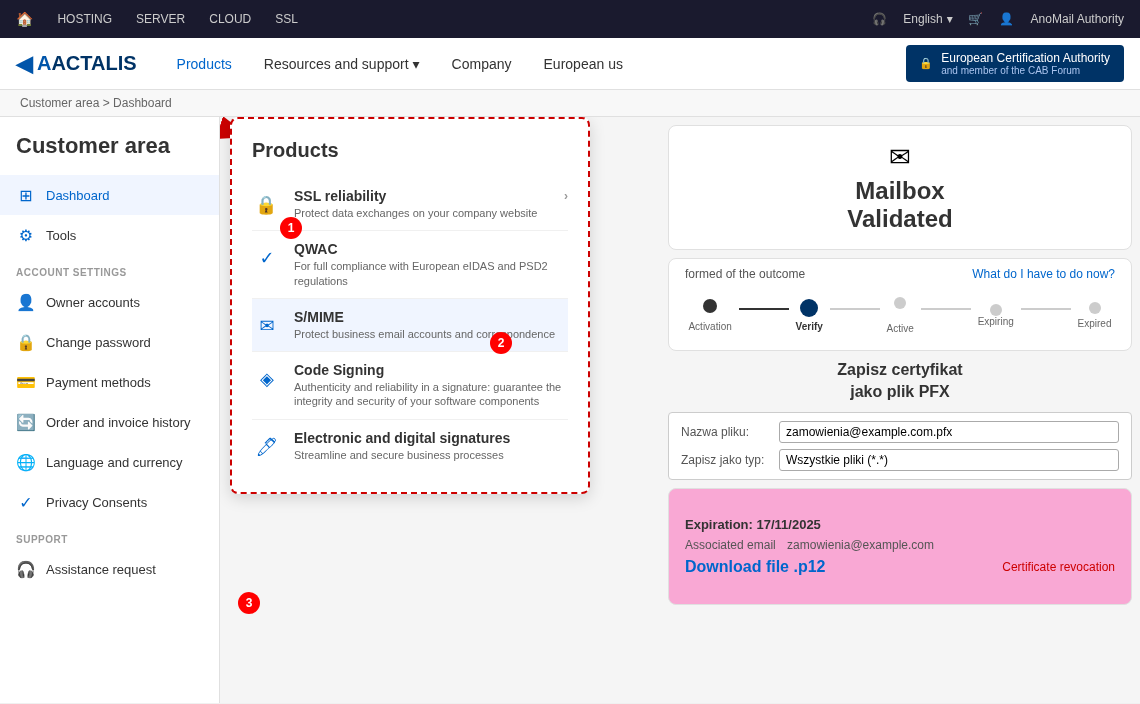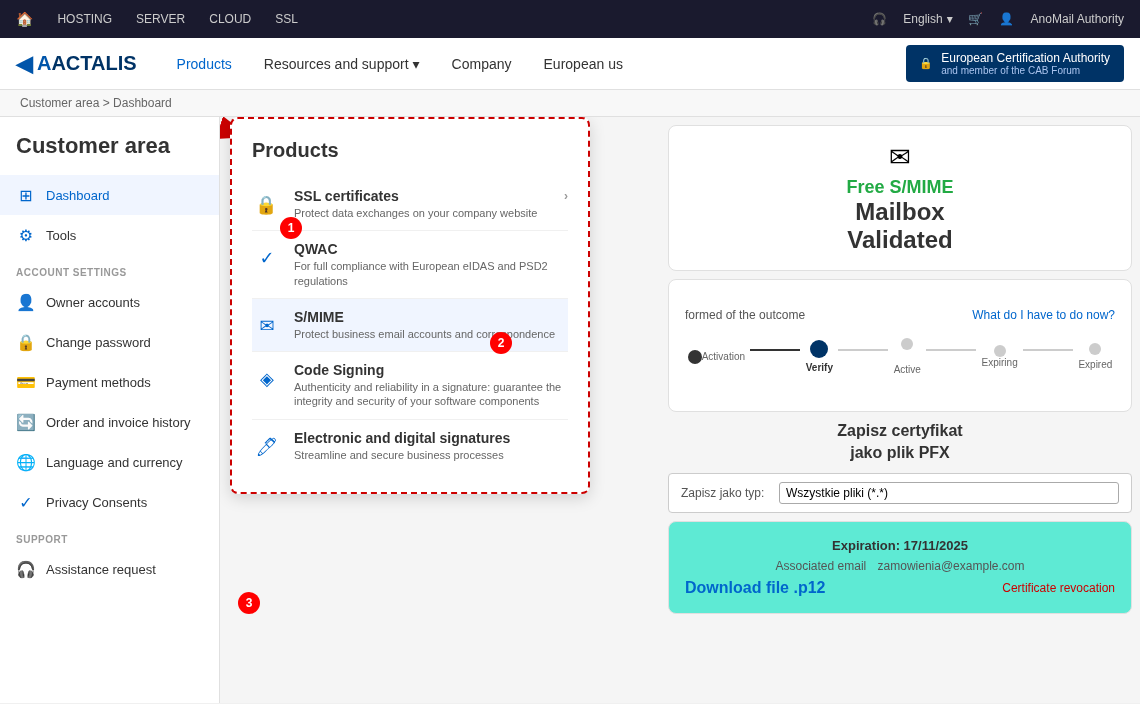--- a/index.html
+++ b/index.html
@@ -277,21 +277,21 @@
 
   <div class="main-content">
 
     <div class="products-panel">
       <div class="products-panel-title">Products</div>
 
       <div class="product-item">
         <div class="product-icon">🔒</div>
         <div class="product-info">
           <div class="product-name">
-            <span>SSL certificates</span>
+            <span>SSL reliability</span>
             <span class="product-arrow">›</span>
           </div>
           <div class="product-desc">Protect data exchanges on your company website</div>
         </div>
       </div>
 
       <div class="product-item">
         <div class="product-icon">✓</div>
         <div class="product-info">
           <div class="product-name">
@@ -329,33 +329,32 @@
           </div>
           <div class="product-desc">Streamline and secure business processes</div>
         </div>
       </div>
     </div>
 
     <div style="position:absolute;right:0;top:0;width:480px;bottom:0;">
 
       <div style="background:#fff;border:1px solid #e0e0e0;border-radius:8px;padding:16px;margin:8px;text-align:center;">
         <div style="font-size:26px;margin-bottom:4px;">✉</div>
-        <div style="color:#22aa44;font-size:18px;font-weight:bold;">Free S/MIME</div>
         <div style="font-size:24px;font-weight:bold;color:#333;">Mailbox</div>
         <div style="font-size:24px;font-weight:bold;color:#333;">Validated</div>
       </div>
 
-      <div style="background:#fff;border:1px solid #e0e0e0;border-radius:8px;padding:28px 16px;margin:0 8px 8px;">
+      <div style="background:#fff;border:1px solid #e0e0e0;border-radius:8px;padding:8px 16px;margin:0 8px 8px;">
         <div style="display:flex;justify-content:space-between;align-items:center;margin-bottom:8px;">
           <span style="font-size:12px;color:#555;">formed of the outcome</span>
           <a style="font-size:12px;color:#0066cc;cursor:pointer;">What do I have to do now?</a>
         </div>
 
         <div style="display:flex;align-items:center;justify-content:space-around;padding:8px 0;">
-          <div style="display:flex;align-items:center;gap:0;">
+          <div style="display:flex;flex-direction:column;align-items:center;gap:8px;">
             <div style="width:14px;height:14px;border-radius:50%;background:#333;"></div>
             <span style="font-size:10px;color:#666;">Activation</span>
           </div>
           <div style="width:50px;height:2px;background:#333;margin-bottom:14px;"></div>
           <div style="display:flex;flex-direction:column;align-items:center;gap:4px;">
             <div style="width:18px;height:18px;border-radius:50%;background:#003366;"></div>
             <span style="font-size:10px;color:#333;font-weight:bold;">Verify</span>
           </div>
           <div style="width:50px;height:2px;background:#ccc;margin-bottom:14px;"></div>
           <div style="display:flex;flex-direction:column;align-items:center;gap:4px;">
@@ -374,28 +373,32 @@
           </div>
         </div>
       </div>
 
       <div style="position:relative;margin:0 8px 8px;">
 
         <div style="font-size:16px;font-weight:bold;color:#333;text-align:center;margin-bottom:8px;line-height:1.4;">
           Zapisz certyfikat<br>jako plik <strong>PFX</strong>
         </div>
         <div style="background:#fff;border:1px solid #ccc;border-radius:4px;padding:8px 12px;">
+          <div style="display:flex;align-items:center;gap:8px;margin-bottom:6px;">
+            <span style="font-size:12px;color:#555;width:90px;flex-shrink:0;">Nazwa pliku:</span>
+            <input class="save-cert-input" style="border: 1px solid rgb(170, 170, 170); border-radius: 3px; padding: 3px 6px; font-size: 12px; flex: 1 1 0%;" value="zamowienia@example.com.pfx">
+          </div>
           <div style="display:flex;align-items:center;gap:8px;">
             <span style="font-size:12px;color:#555;width:90px;flex-shrink:0;">Zapisz jako typ:</span>
             <input class="save-cert-input" style="border: 1px solid rgb(170, 170, 170); border-radius: 3px; padding: 3px 6px; font-size: 12px; flex: 1 1 0%;" value="Wszystkie pliki (*.*)">
           </div>
         </div>
       </div>
 
-      <div style="background:#5eead4;border:1px solid #e0e0e0;border-radius:8px;padding:16px 16px;margin:0 8px;text-align:center;">
+      <div style="background:#f9a8d4;border:1px solid #e0e0e0;border-radius:8px;padding:28px 16px;margin:0 8px;">
         <div style="font-size:13px;font-weight:bold;color:#333;margin-bottom:6px;">Expiration: 17/11/2025</div>
         <div style="font-size:12px;color:#555;margin-bottom:6px;">
           <span>Associated email</span>
           <span style="margin-left:8px;">zamowienia@example.com</span>
         </div>
         <div style="display:flex;justify-content:space-between;align-items:center;">
           <a style="color:#0066cc;font-size:16px;cursor:pointer;font-weight:bold;">Download file .p12</a>
           <a style="color:#cc0000;font-size:12px;cursor:pointer;">Certificate revocation</a>
         </div>
       </div>

